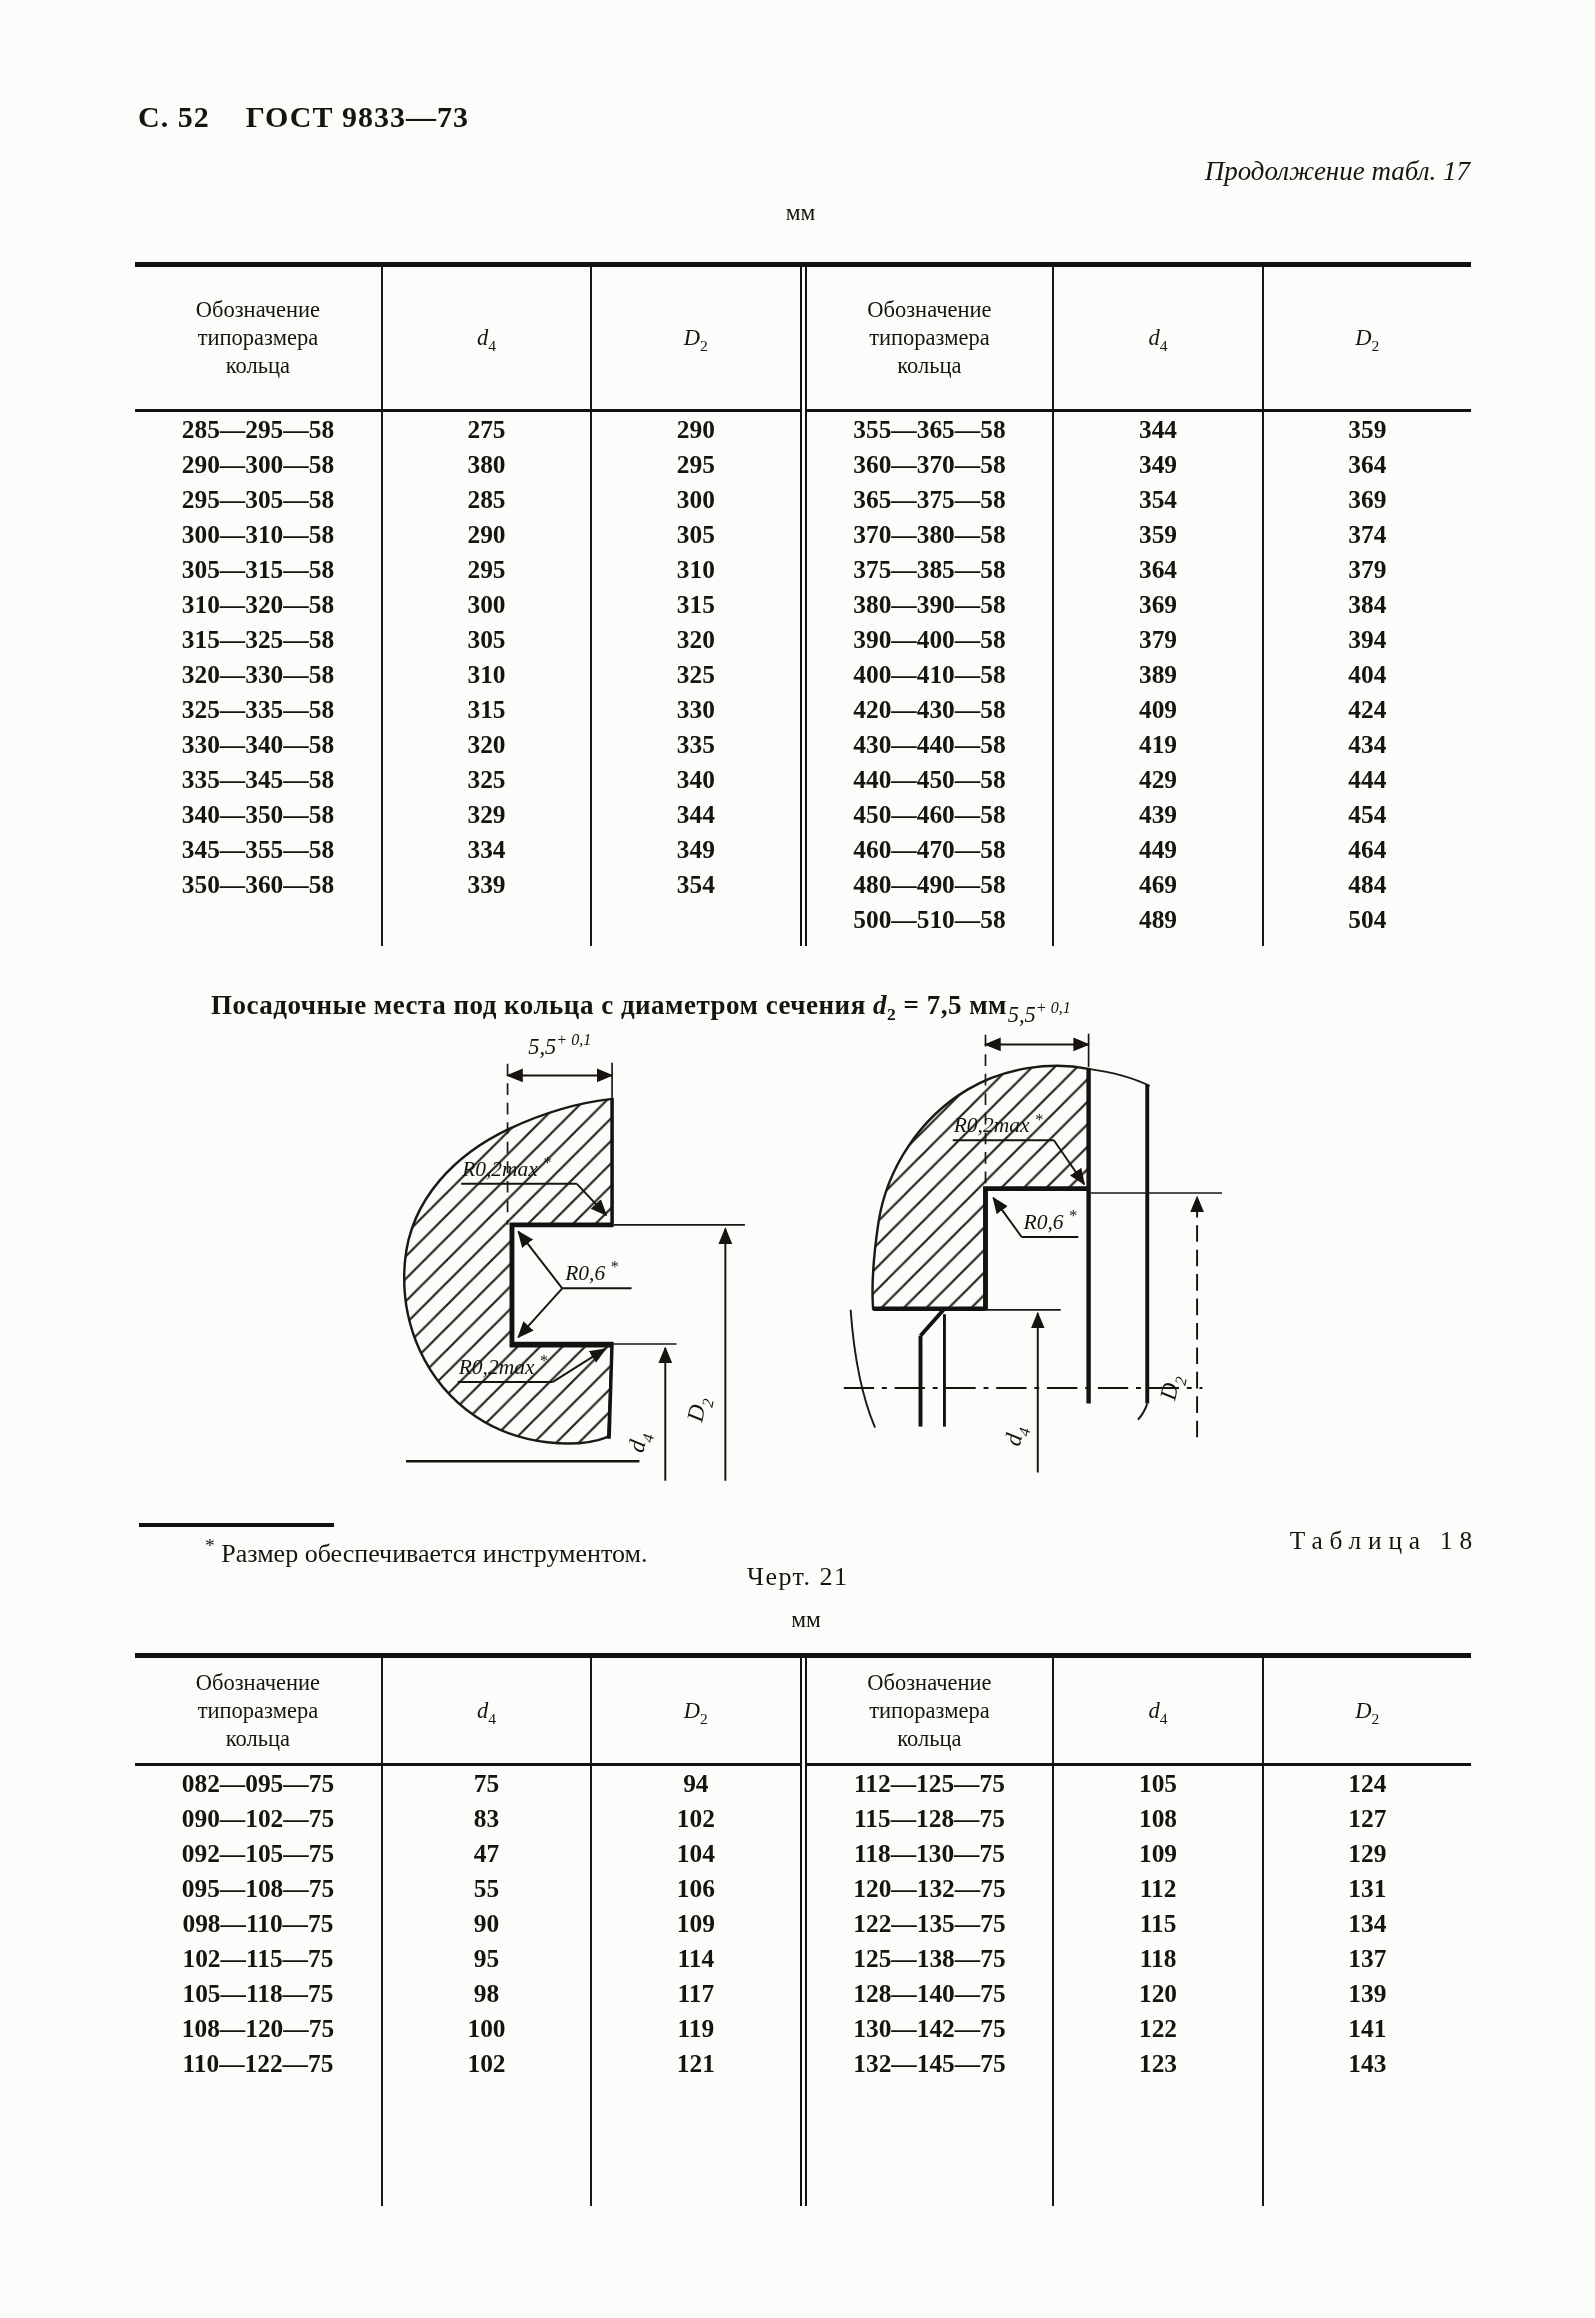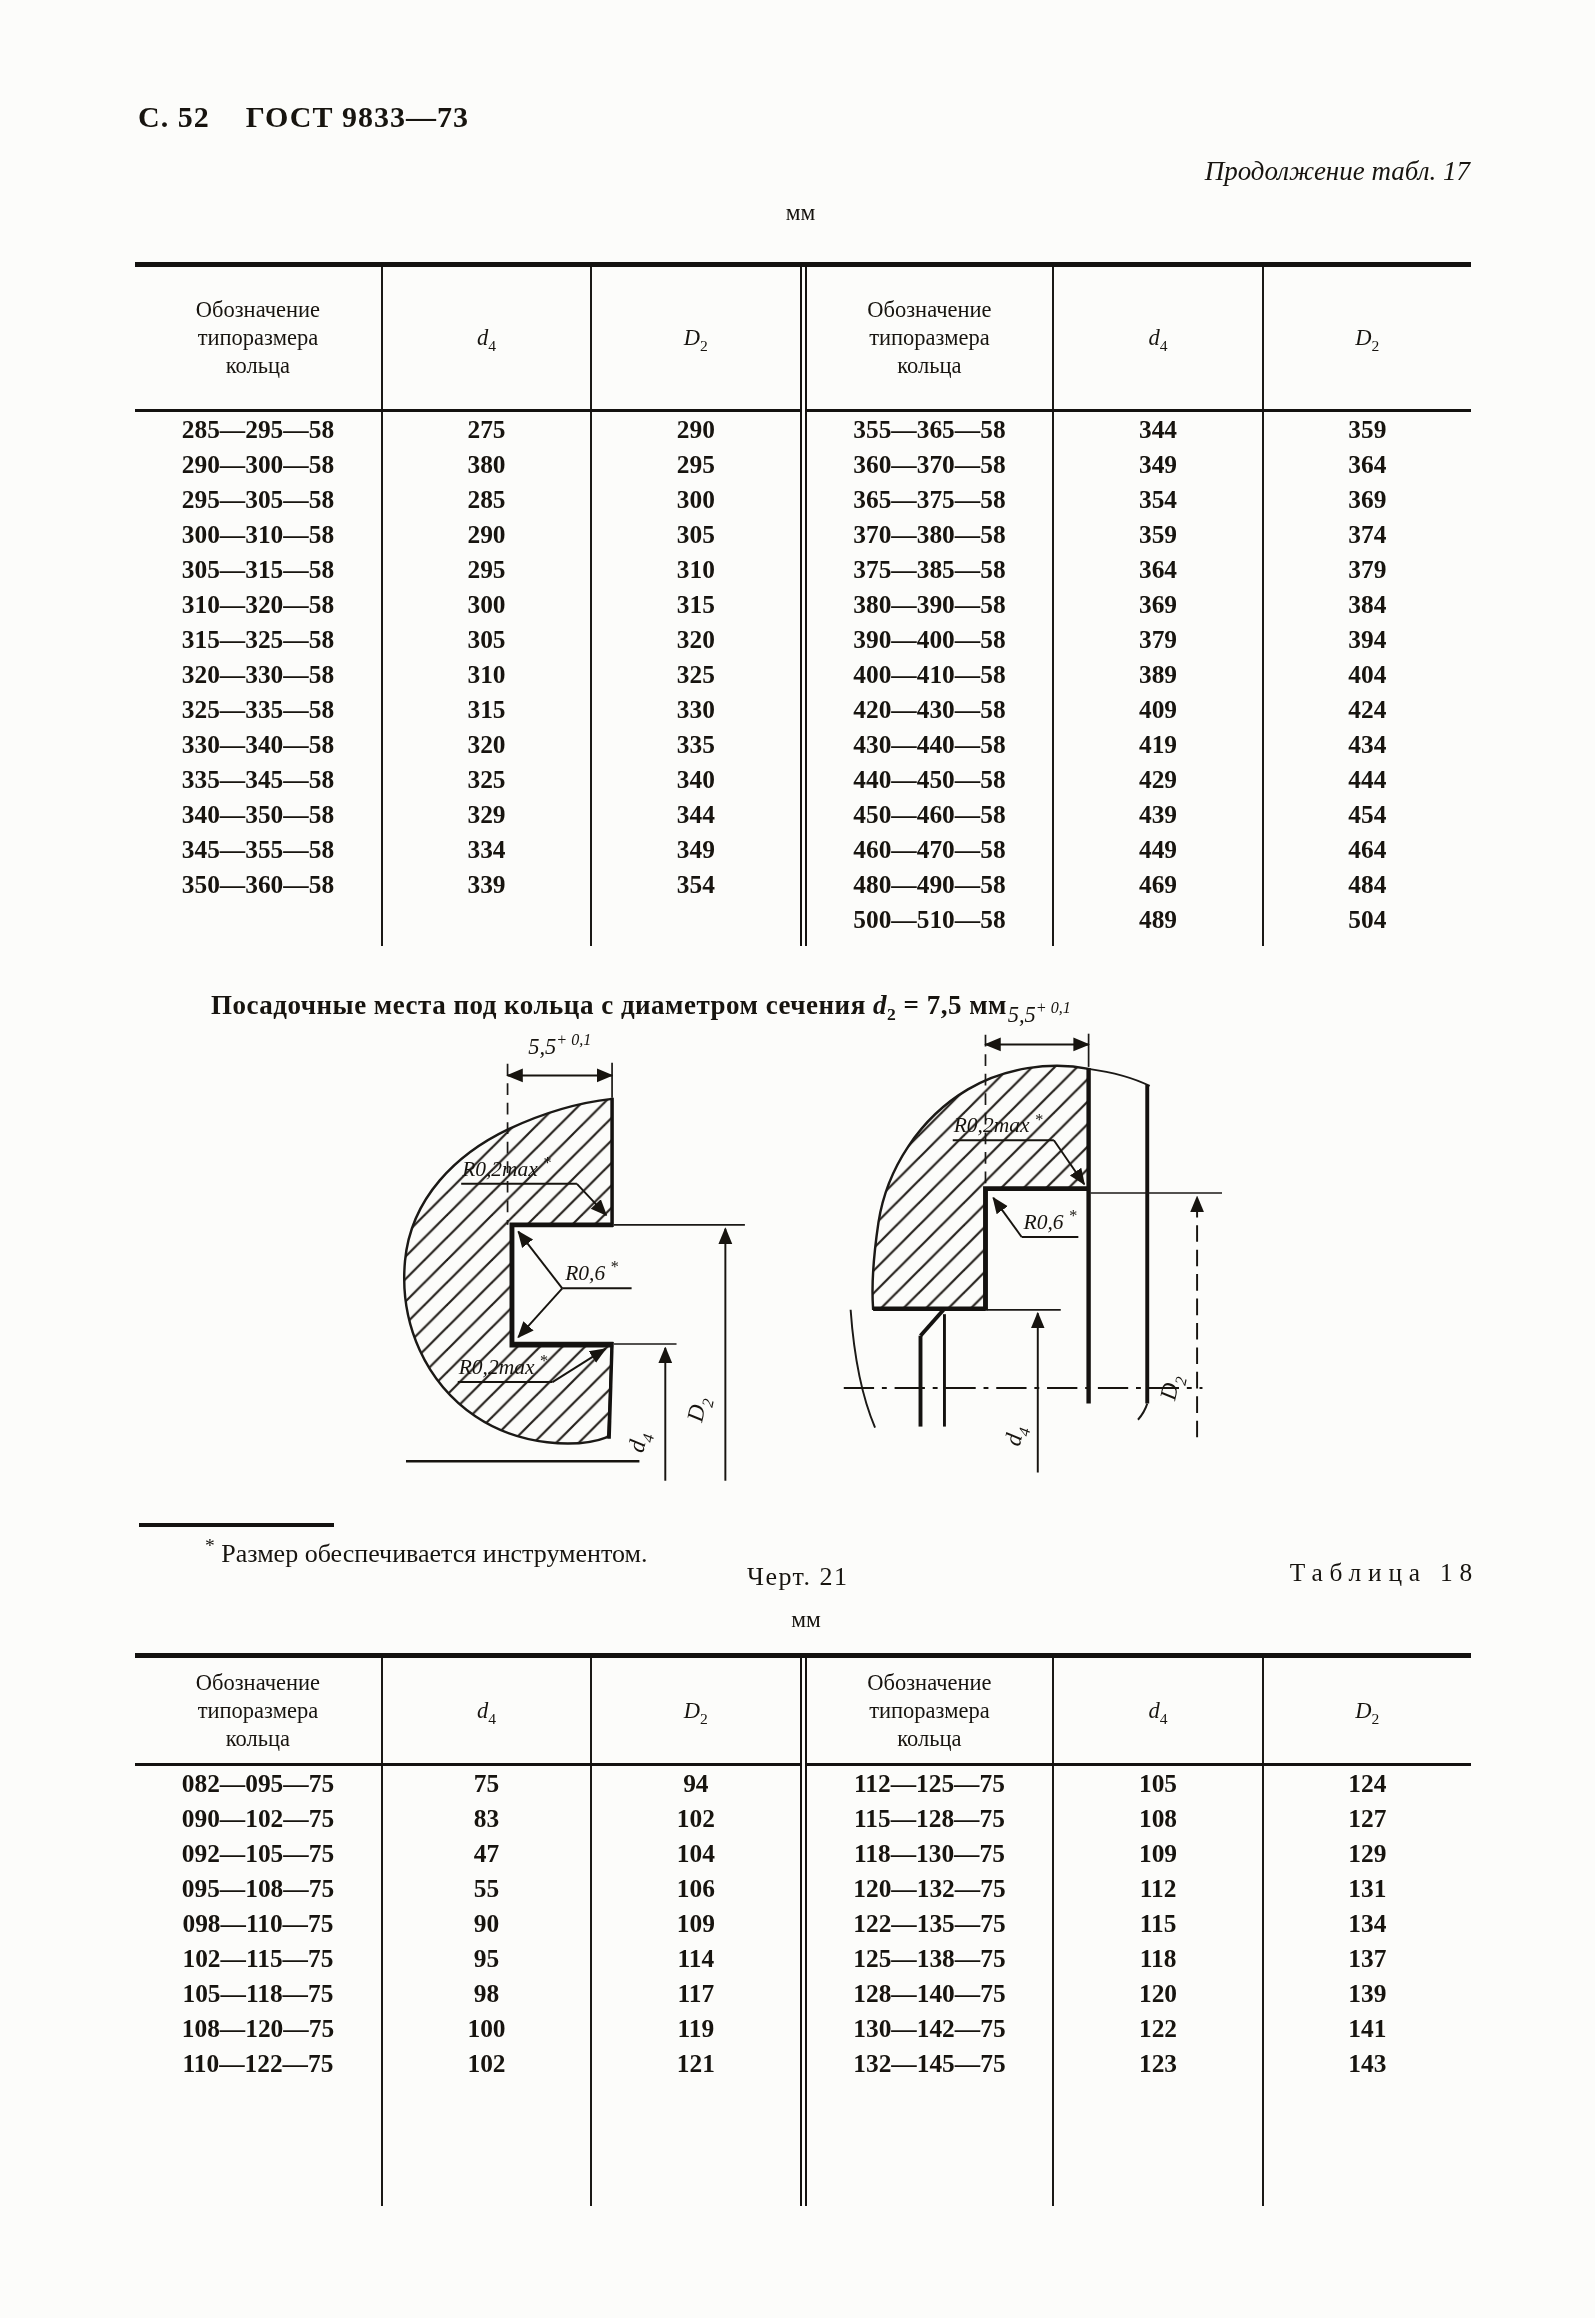--- a/index.html
+++ b/index.html
@@ -375,21 +375,21 @@
 
   <line x1="28" y1="841" x2="762" y2="841" stroke="#17140f" stroke-width="4" stroke-dasharray="62 16 10 16"></line>
 </svg>
 
 <div class="abs rule" style="left:139px;top:1523px;width:195px;height:3.9px;"></div>
 <div class="abs footnote" style="left:205px;top:1532px;margin-top:7px;">
   <sup>*</sup><span> Размер обеспечивается инструментом.</span>
 </div>
 <div class="abs fig-caption" style="left:747px;top:1562px;">Черт. 21</div>
 <div class="abs units" style="left:757px;top:1606px;width:98px;text-align:center;">мм</div>
-<div class="abs tbl-label" style="right:117px;top:1558px;">Таблица 18</div>
+<div class="abs tbl-label" style="right:117px;top:1526px;">Таблица 18</div>
 
 <div class="abs gtable t18" style="left:135px;top:1653px;width:1336px;">
   <div class="half lefthalf">
     <div class="thead t18-head">
       <div class="th">
           <div class="wrapbox">Обозначение типоразмера кольца</div>
         </div>
       <div class="th">
           <span><span class="var">d</span><sub>4</sub></span>
         </div>

